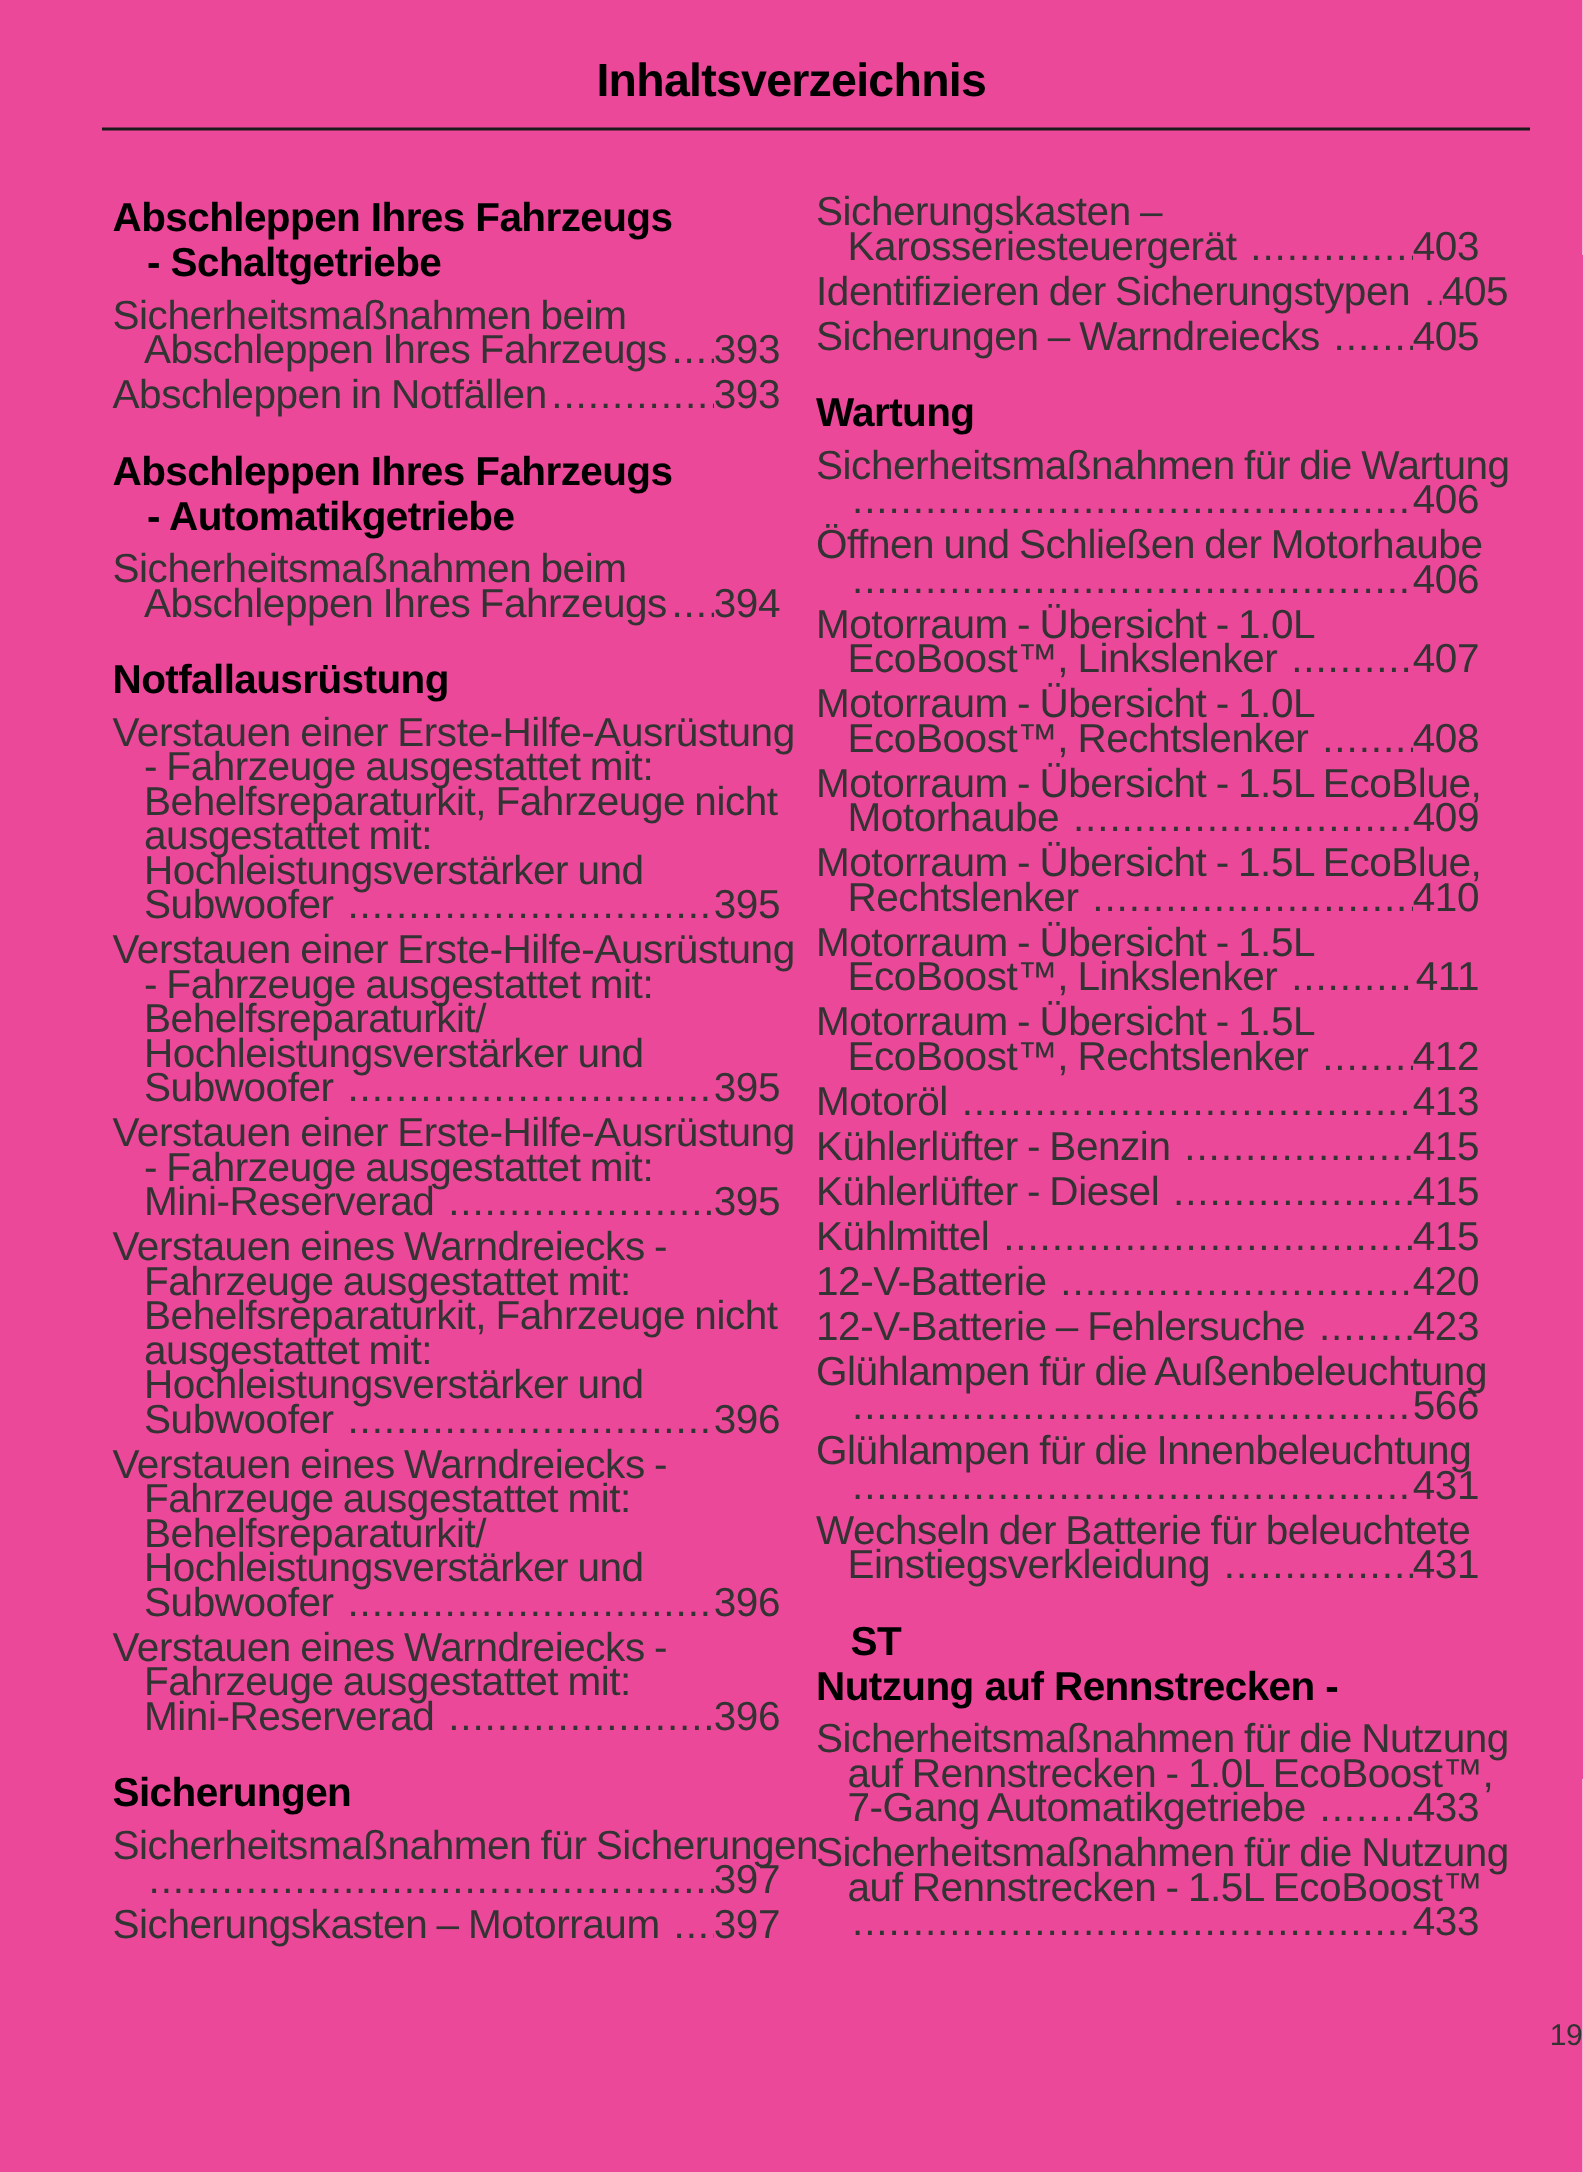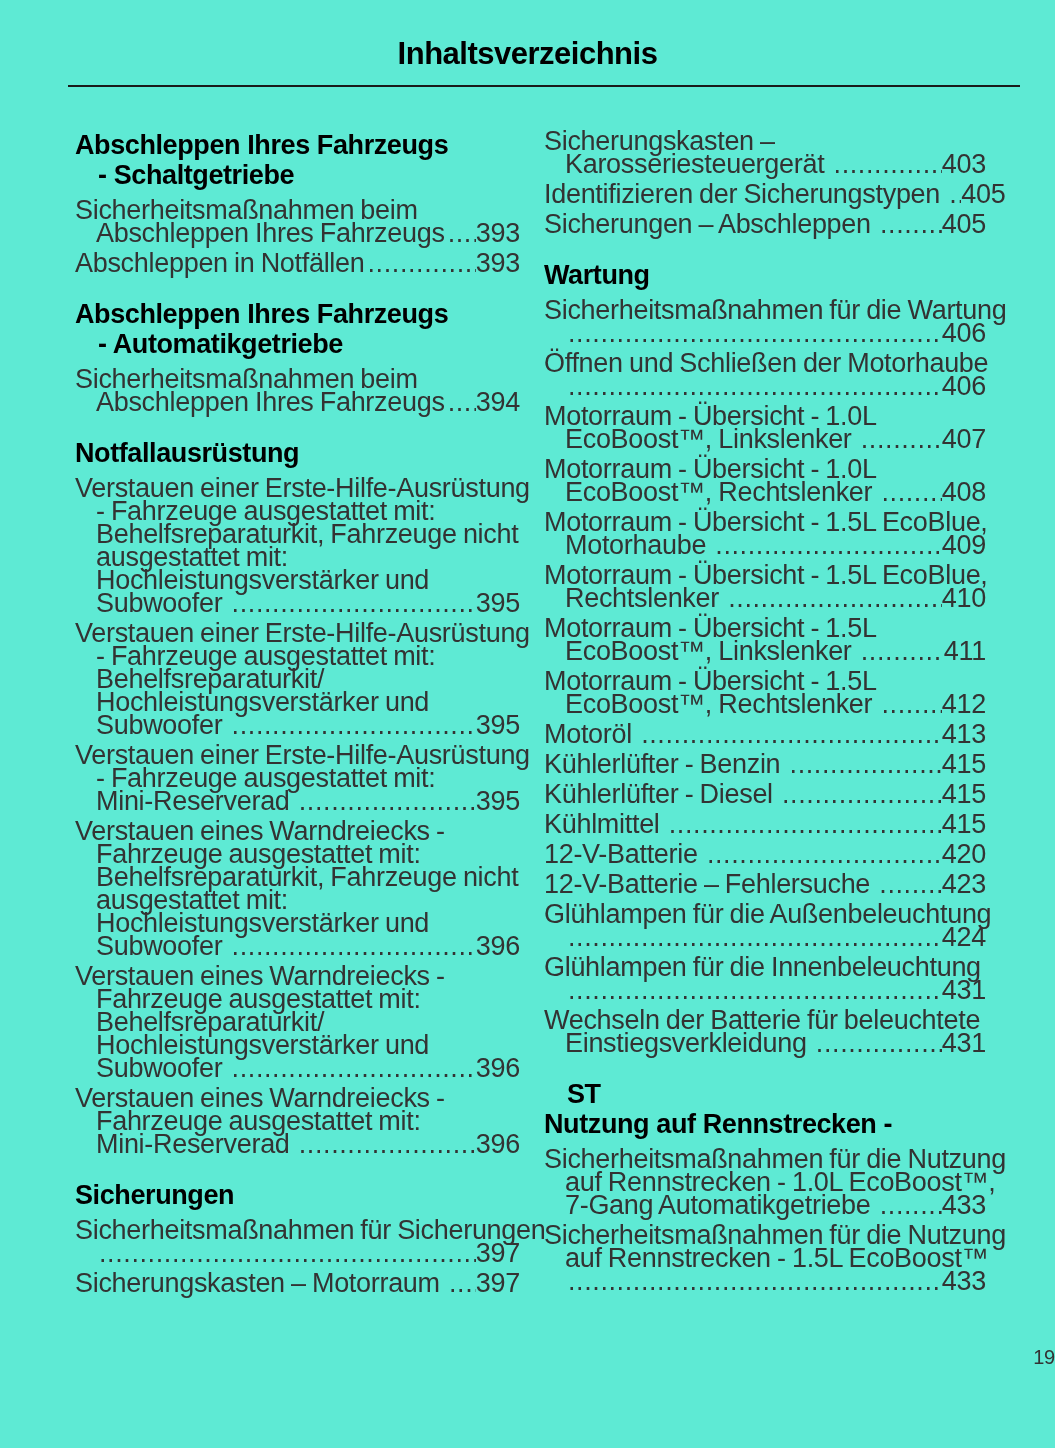--- a/index.html
+++ b/index.html
@@ -1,20 +1,20 @@
 <!DOCTYPE html>
 <html style="--heading-color: #000000; --body-color: #333333; --rule-color: #1a1a1a;"><head>
 <meta charset="utf-8">
 <style>
   html, body { margin: 0; padding: 0; background: #ffffff; }
   .page {
     position: relative;
     width: 1055px;
     height: 1448px;
-    background: #5eead4;
+    background: #ec4899;
     font-family: "Liberation Sans", sans-serif;
     overflow: hidden;
   }
   .title {
     padding-top: 36px;
     text-align: center;
     font-size: 31px;
     font-weight: 800;
     letter-spacing: -0.5px;
     color: var(--heading-color, #000);
@@ -221,21 +221,21 @@
         </div>
         <div class="toc-entry">
           <div class="e-line last">
             <span class="txt">Identifizieren der Sicherungstypen </span>
             <span class="leader"></span>
             <span class="pg">405</span>
           </div>
         </div>
         <div class="toc-entry">
           <div class="e-line last">
-            <span class="txt">Sicherungen – Abschleppen </span>
+            <span class="txt">Sicherungen – Warndreiecks </span>
             <span class="leader"></span>
             <span class="pg">405</span>
           </div>
         </div>
         <div class="toc-heading">
           <div class="h-line">Wartung</div>
         </div>
         <div class="toc-entry">
           <div class="e-line">Sicherheitsmaßnahmen für die Wartung</div>
           <div class="e-line cont last">
@@ -340,21 +340,21 @@
             <span class="txt">12-V-Batterie – Fehlersuche </span>
             <span class="leader"></span>
             <span class="pg">423</span>
           </div>
         </div>
         <div class="toc-entry">
           <div class="e-line">Glühlampen für die Außenbeleuchtung</div>
           <div class="e-line cont last">
             <span class="txt"></span>
             <span class="leader"></span>
-            <span class="pg">424</span>
+            <span class="pg">566</span>
           </div>
         </div>
         <div class="toc-entry">
           <div class="e-line">Glühlampen für die Innenbeleuchtung</div>
           <div class="e-line cont last">
             <span class="txt"></span>
             <span class="leader"></span>
             <span class="pg">431</span>
           </div>
         </div>

